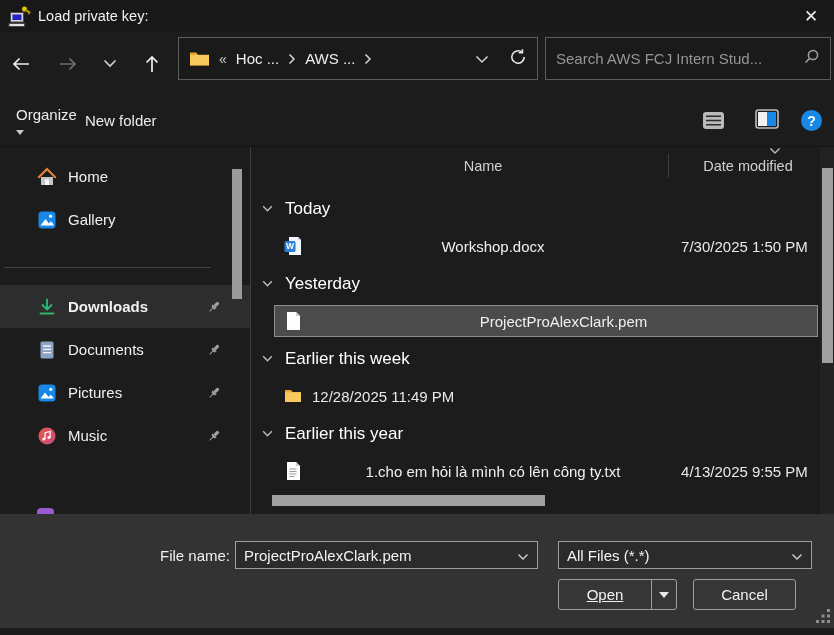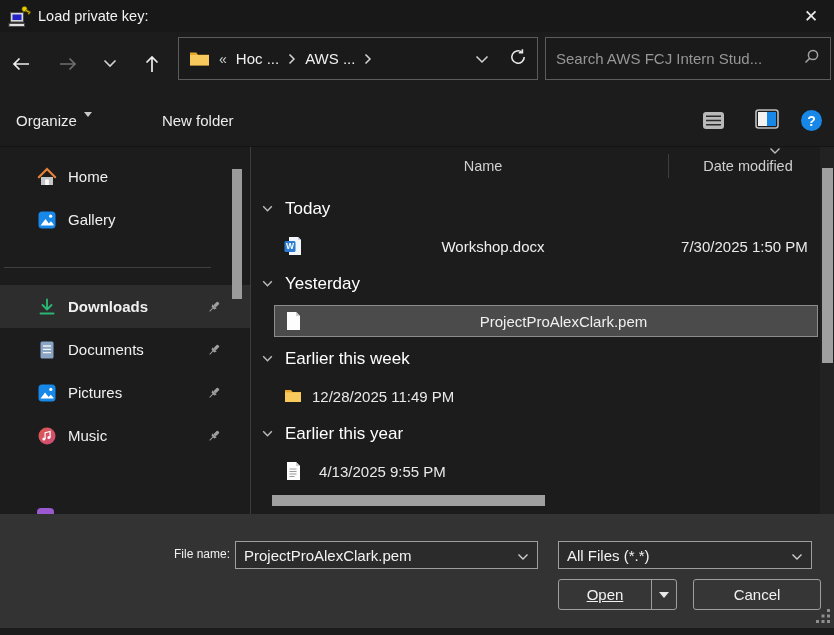--- a/index.html
+++ b/index.html
@@ -29,24 +29,24 @@
   .crumb-sep svg, .crumb-ovf svg { display:block; }
   .addr-right { margin-left:auto; display:flex; align-items:center; gap:20px; }
   .searchbox { position:absolute; left:545px; top:5px; width:286px; height:43px;
     background:#1a1a1a; border:1px solid #5c5c5c; display:flex; align-items:center; padding:8px 10px; }
   .searchbox input { flex:1; background:transparent; border:none; outline:none;
     font-family:"Liberation Sans", sans-serif; font-size:15px; color:#e8e8e8; }
   .searchbox input::placeholder { color:#969696; }
 
   
   .toolbar { height:52px; display:flex; align-items:center; padding:0 12px; border-bottom:1px solid #141414; }
-  .tool-btn { display:flex; align-items:flex-start; gap:7px; font-size:15px; color:#ececec; padding:6px 4px; }
+  .tool-btn { display:flex; align-items:flex-start; gap:7px; font-size:15px; color:#ececec; padding:6px 4px;flex-direction:column; }
   .tool-btn .caret { width:0; height:0; border-left:4px solid transparent; border-right:4px solid transparent;
     border-top:5px solid #c9c9c9; }
-  .tb-newfolder { margin-left:62px; }
+  .tb-newfolder { }
   .tool-right { margin-left:auto; display:flex; align-items:center; gap:22px; }
   .viewbtn { display:flex; align-items:center; gap:8px; }
   .help-circle { width:21px; height:21px; border-radius:50%; background:#1787e8; color:#fff;
     display:flex; align-items:center; justify-content:center; font-size:14px; font-weight:bold; }
 
   
   .bodyrow { display:flex; height:367px; }
 
   .sidebar { width:251px; position:relative; border-right:1px solid #3c3c3c; padding-top:8px; overflow:hidden; }
   .side-item { display:flex; align-items:center; height:43px; padding:0 28px 0 37px; gap:11px; font-size:15px; }
@@ -74,35 +74,35 @@
   .fic { width:18px; height:20px; flex:0 0 auto; margin-right:10px; }
   .fname { flex:1; white-space:nowrap; overflow:hidden; color:#f0f0f0; }
   .fdate { width:141px; flex:0 0 auto; white-space:nowrap; overflow:hidden; color:#e9e9e9; }
   .hscroll { position:relative; height:12px; margin:8px 16px 0 0; }
   .hthumb { position:absolute; left:21px; top:0; width:273px; height:11px; background:#9f9f9f; }
   .vscroll { position:absolute; right:0; top:0; bottom:0; width:14px; background:#222; }
   .vthumb { position:absolute; right:1px; top:21px; width:11px; height:195px; background:#a0a0a0; }
 
   
   .footer { position:relative; height:114px; background:#333333; }
-  .fn-label { position:absolute; left:152px; top:33px; width:78px; text-align:right; font-size:12px; color:#f0f0f0; }
+  .fn-label { position:absolute; left:152px; top:33px; width:78px; text-align:right; font-size:15px; color:#f0f0f0; }
   .combo { position:absolute; top:27px; height:28px; background:#2b2b2b; border:1px solid #9e9e9e;
     display:flex; align-items:center; padding:0 8px; font-size:15px; color:#f2f2f2; }
   .combo .cchev { margin-left:auto; }
   .combo-filename { left:235px; width:303px; }
   .combo-filetype { left:558px; width:254px; }
   .btn { position:absolute; top:65px; height:31px; background:#363636; border:1px solid #9e9e9e;
     border-radius:3px; display:flex; align-items:center; justify-content:center; font-size:15px; color:#f2f2f2; }
   .btn-open { left:558px; width:119px; padding:0; justify-content:flex-start;text-decoration:underline; }
   .btn-open .open-main { width:92px; text-align:center; }
   .btn-open .open-div { width:1px; height:29px; background:#9e9e9e; }
   .btn-open .open-arrow { flex:1; display:flex; align-items:center; justify-content:center; }
   .btn-open .open-arrow i { width:0; height:0; border-left:5px solid transparent; border-right:5px solid transparent;
     border-top:6px solid #e8e8e8; }
-  .btn-cancel { left:693px; width:128px; }
+  .btn-cancel { left:693px; width:103px; }
   .grip { position:absolute; right:3px; bottom:4px; }
   .bottomstrip { height:7px; background:#1b1b1b; }
 </style>
 </head>
 <body>
 
 <div class="window">
 
   <div class="titlebar">
     <svg class="title-icon" viewBox="0 0 24 24">
@@ -380,20 +380,21 @@
         <span>Earlier this year</span>
       </div>
       <div class="frow">
         <svg class="fic" viewBox="0 0 18 20">
           <path d="M3 1h9l4 4v14H3z" fill="#fdfdfd"></path>
           <path d="M12 1v4h4" fill="#cfcfcf"></path>
           <g stroke="#9a9a9a" stroke-width="1.1">
             <path d="M5.5 8h7M5.5 10.5h7M5.5 13h7M5.5 15.5h5"></path>
           </g>
         </svg>
+        <span class="fname">1.cho em hỏi là mình có lên công ty.txt</span>
         <span class="fdate">4/13/2025 9:55 PM</span>
       </div>
 
       <div class="hscroll">
         <div class="hthumb"></div>
       </div>
 
       <div class="vscroll">
         <div class="vthumb"></div>
       </div>

